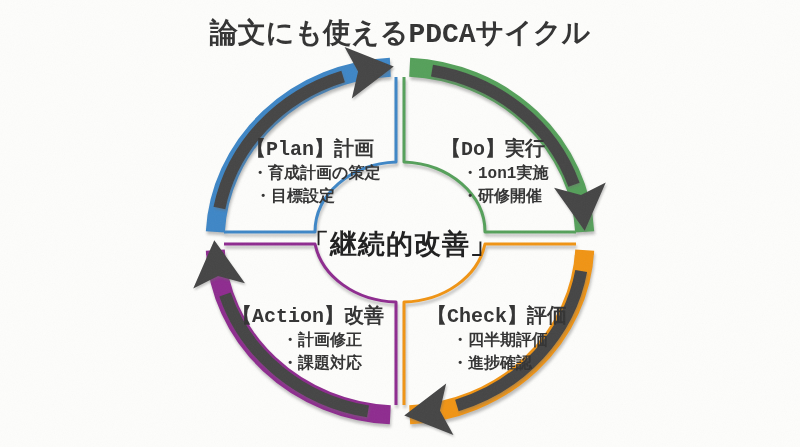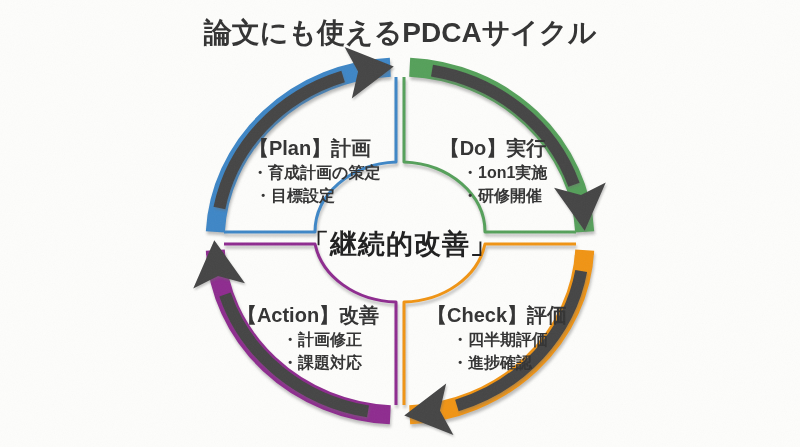--- a/index.html
+++ b/index.html
@@ -1,17 +1,17 @@
 <!DOCTYPE html>
 <html><head>
 <meta charset="utf-8">
 <style>
   html,body{margin:0;padding:0;background:#e9e9e9;}
   body{width:800px;height:447px;overflow:hidden;}
-  .stage{position:relative;width:800px;height:447px;background:#fdfdfb;font-family:Liberation Sans, sans-serif;}
+  .stage{position:relative;width:800px;height:447px;background:#fdfdfb;font-family:Liberation Mono, monospace;}
   svg{display:block;}
   .band{fill:none;stroke-width:19;stroke-linecap:butt;}
   .darkband{fill:none;stroke-width:12;stroke-linecap:butt;}
   .outline{fill:none;stroke-width:3;stroke-linejoin:round;}
   .quad-shadow{filter:drop-shadow(1px 3px 1.5px rgba(110,110,110,0.45));}
   .arrow-shadow{filter:drop-shadow(1px 2px 1px rgba(110,110,110,0.4));}
   .title-text{font-size:28px;font-weight:bold;fill:#333333;text-anchor:middle;}
   .heading-text{font-size:20px;font-weight:bold;fill:#333333;text-anchor:middle;}
   .bullet-text{font-size:16px;font-weight:bold;fill:#333333;text-anchor:start;}
   .center-text{font-size:27px;font-weight:bold;fill:#1f1f1f;text-anchor:middle;letter-spacing:1px;}

